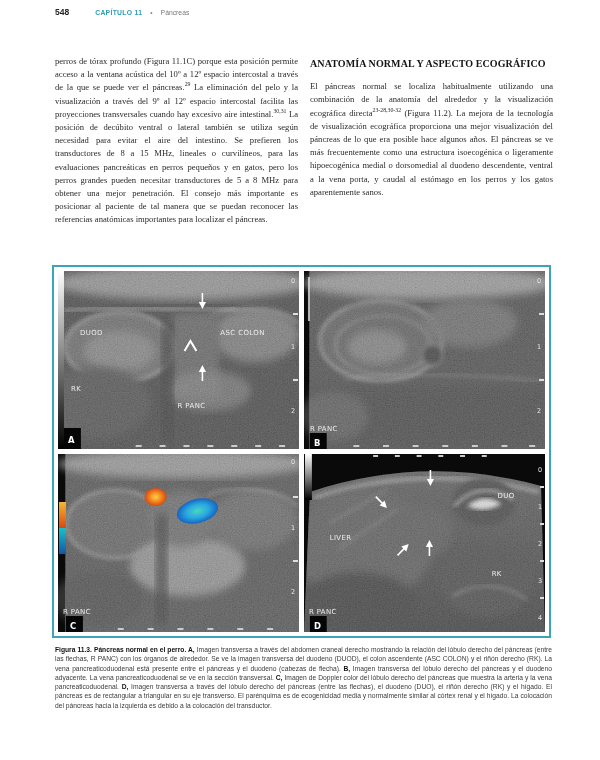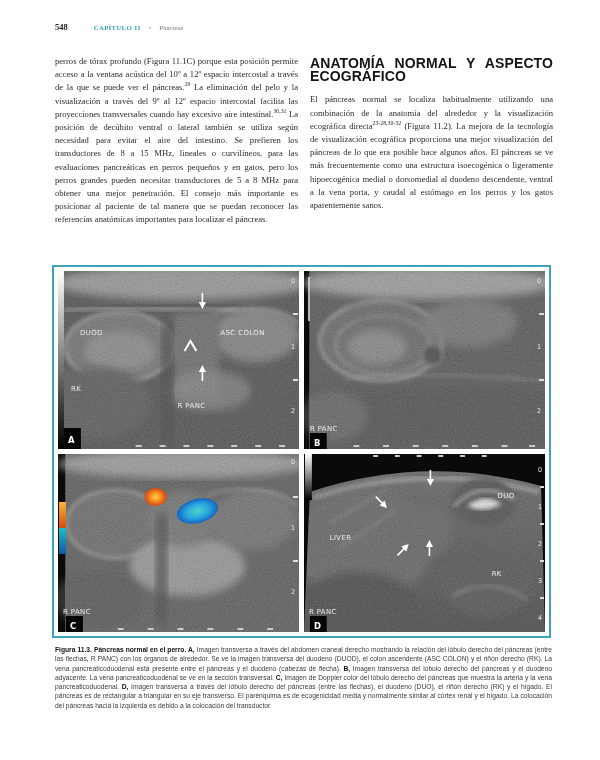--- a/index.html
+++ b/index.html
@@ -1,30 +1,30 @@
 <!DOCTYPE html>
 <html><head>
 <meta charset="utf-8">
 <style>
   html,body{margin:0;padding:0;background:#e8e8e8;}
   .page{position:relative;width:600px;height:760px;background:#ffffff;overflow:hidden;
         font-family:"Liberation Serif", serif;color:#2a2a2a;}
   
-  .hdr{position:absolute;top:22px;left:55px;display:flex;align-items:baseline;gap:8px;
-       font-family:Liberation Serif, serif;}
+  .hdr{position:absolute;top:7px;left:55px;display:flex;align-items:baseline;gap:8px;
+       font-family:Liberation Sans, sans-serif;}
   .hdr .pnum{font-size:8.5px;font-weight:bold;color:#222;}
   .hdr .chap{font-size:6.8px;font-weight:bold;color:#2d9eb5;letter-spacing:.3px;margin-left:18px;}
   .hdr .bull{font-size:6.5px;color:#888;}
   .hdr .topic{font-size:6.8px;color:#7a7a7a;}
   
   .cols{position:absolute;top:55px;left:55px;width:498px;display:flex;gap:12px;}
   .col{width:243px;font-size:8.6px;line-height:13.2px;text-align:justify;}
   .col p{margin:0;}
   sup{font-size:5.8px;line-height:0;vertical-align:super;}
-  .rc-head{font-family:Liberation Sans, sans-serif;font-weight:bold;font-size:14px;
+  .rc-head{font-family:Liberation Serif, serif;font-weight:bold;font-size:10px;
            color:#141414;letter-spacing:.1px;margin:2px 0 10px 0;}
   .indent{text-indent:11px;}
   
   .fig{position:absolute;left:52px;top:265px;width:499px;height:373px;box-sizing:border-box;
        border:2px solid #3da3b8;background:#fff;padding:4px;
        display:grid;grid-template-columns:1fr 1fr;grid-template-rows:1fr 1fr;gap:5px;}
   .fig svg{width:100%;height:100%;display:block;}
   .uslabel{font-family:"DejaVu Sans", sans-serif;font-size:7px;fill:#ededed;letter-spacing:.4px;}
   .usdepth{font-family:"DejaVu Sans", sans-serif;font-size:6.5px;fill:#e8e8e8;}
   .uscorner{font-family:"DejaVu Sans", sans-serif;font-size:8.5px;font-weight:bold;fill:#fff;}

